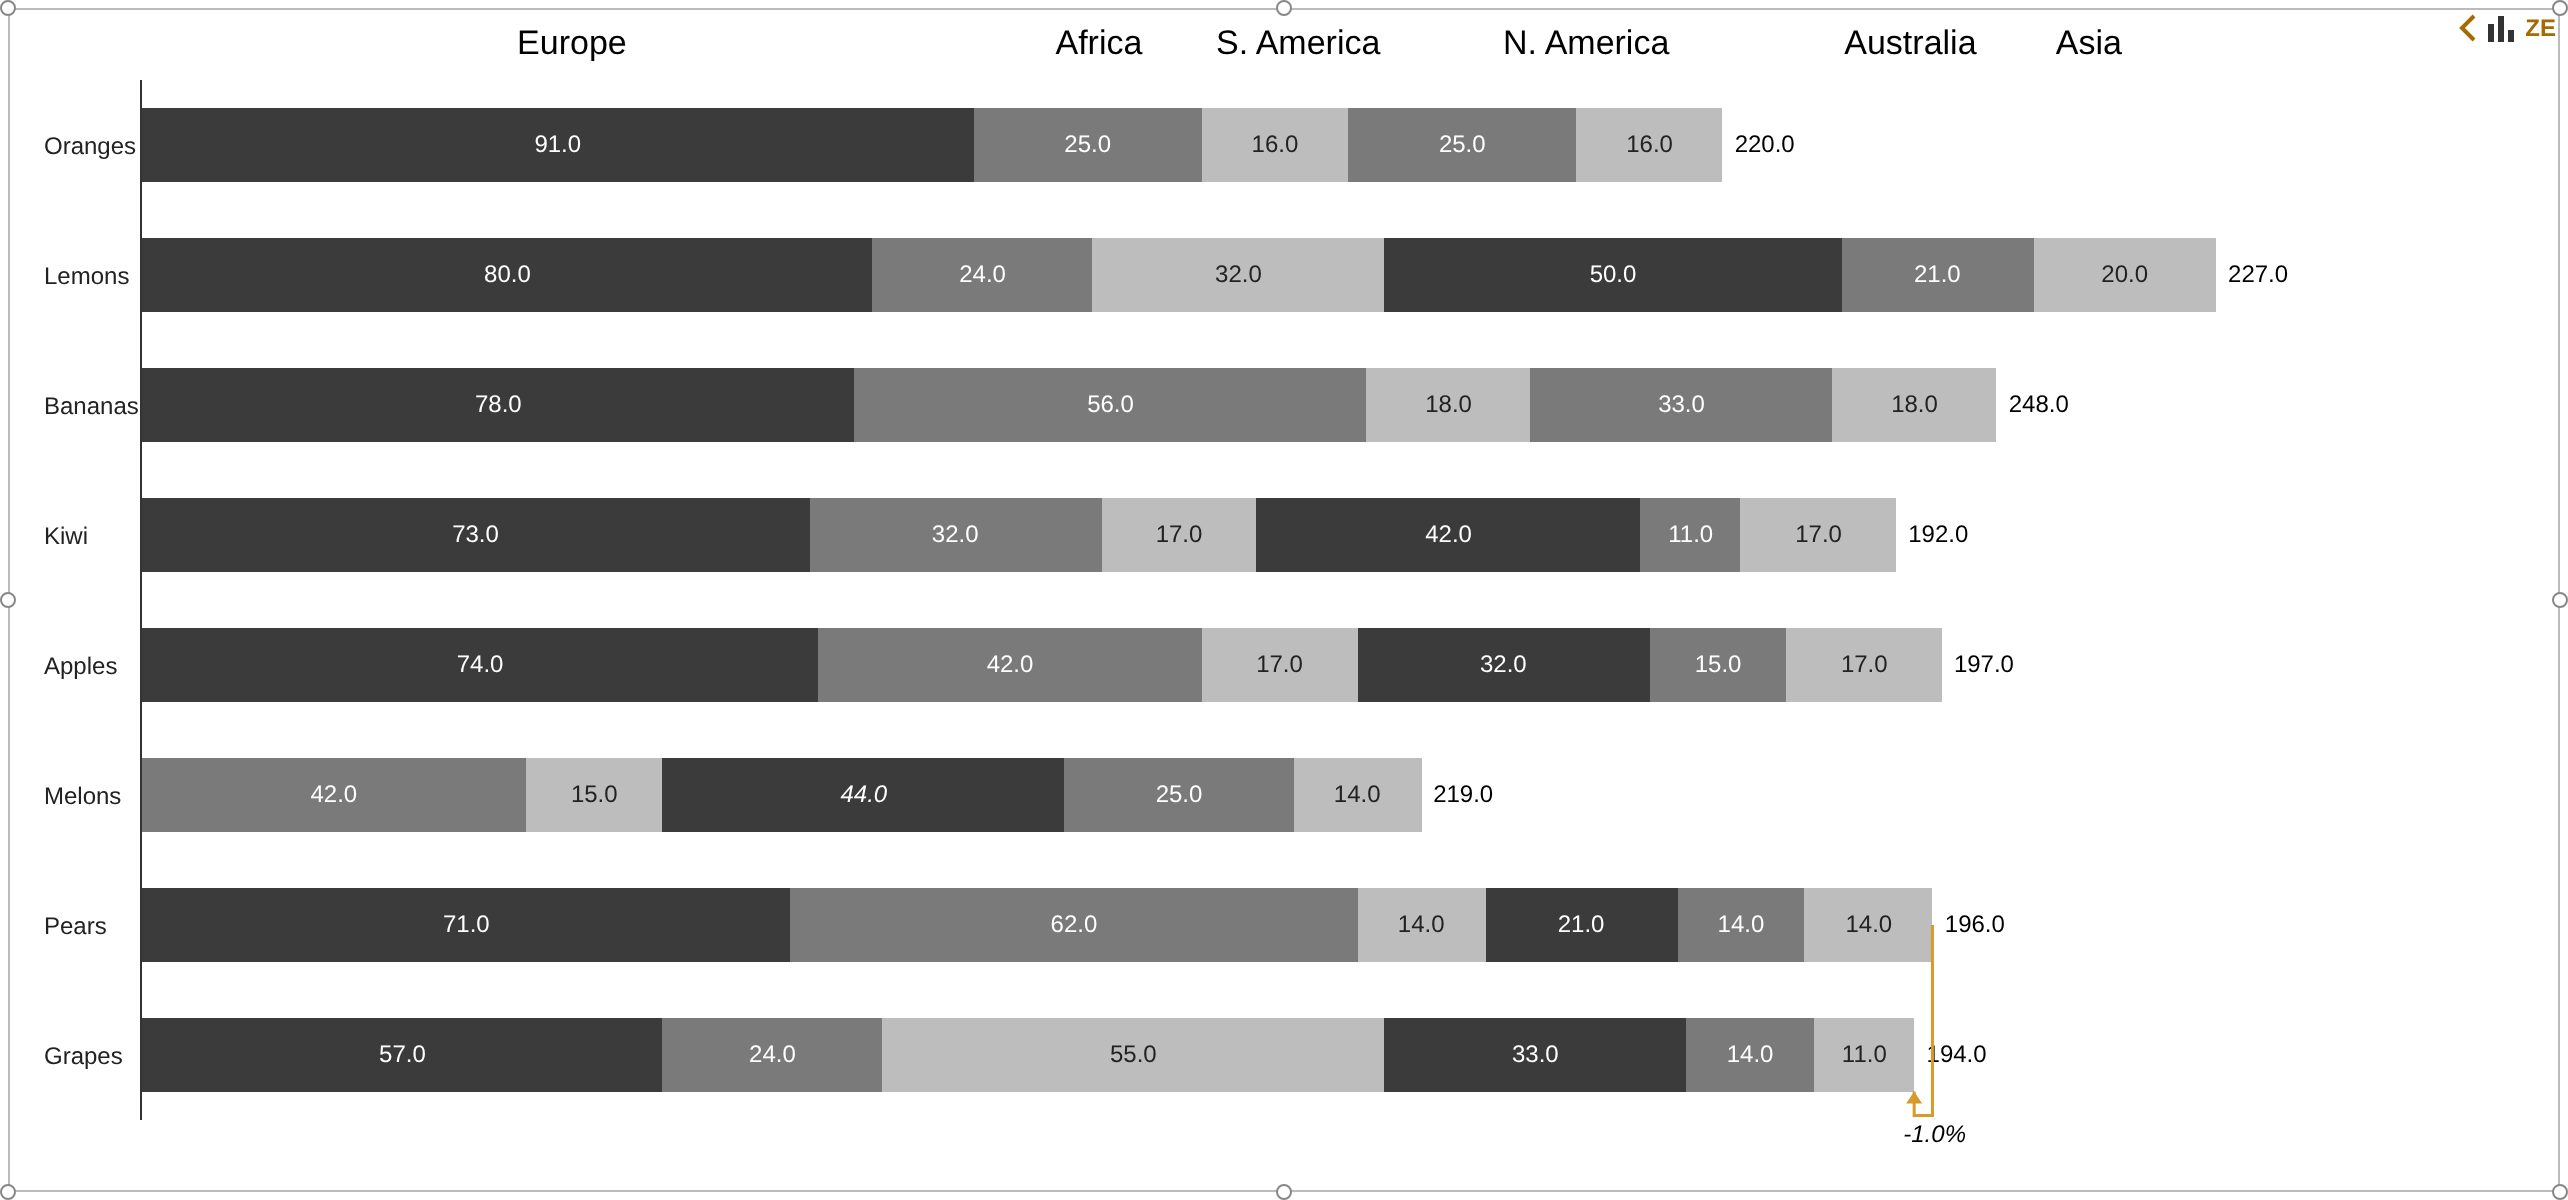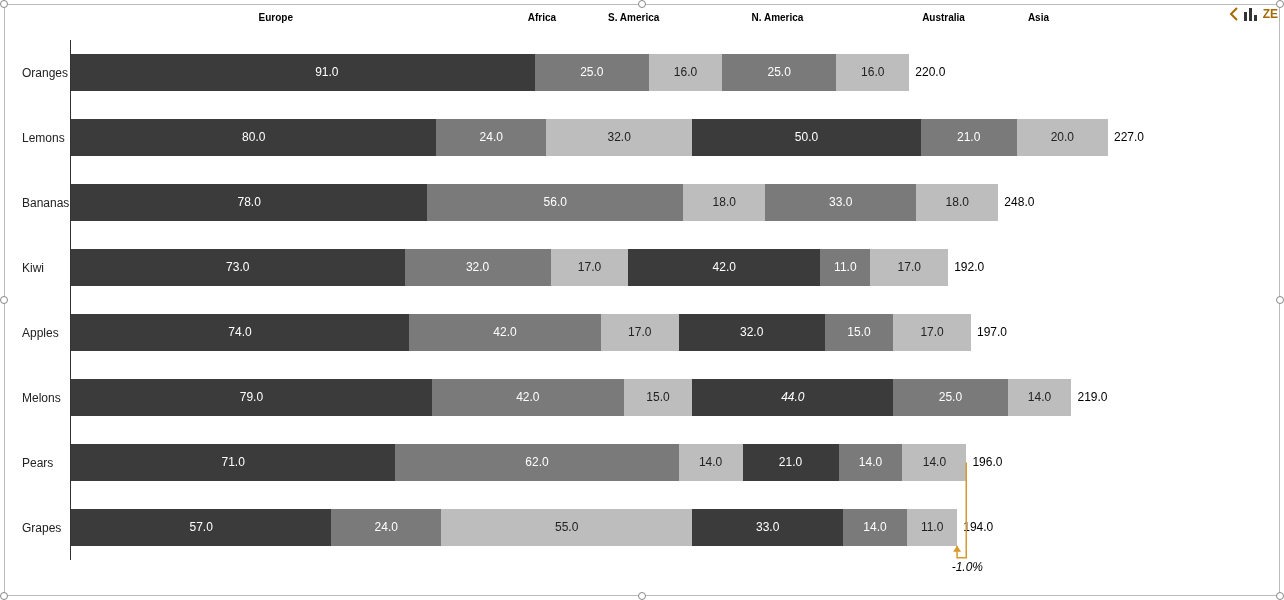--- a/index.html
+++ b/index.html
@@ -7,21 +7,21 @@
   .frame{position:absolute;inset:4px;border:1px solid #bbb;box-sizing:border-box;}
   .handle{position:absolute;width:8px;height:8px;background:#fff;border:1px solid #888;border-radius:50%;box-sizing:border-box;}
   .h-tl{left:0;top:0}.h-tr{right:0;top:0}.h-bl{left:0;bottom:0}.h-br{right:0;bottom:0}
   .h-tm{left:50%;top:0;transform:translateX(-50%)}
   .h-bm{left:50%;bottom:0;transform:translateX(-50%)}
   .h-ml{left:0;top:50%;transform:translateY(-50%)}
   .h-mr{right:0;top:50%;transform:translateY(-50%)}
   .chart{position:absolute;left:10px;right:10px;top:10px;bottom:30px;}
   .axis{position:absolute;left:60px;top:30px;bottom:10px;width:1px;background:#333;}
   .header-row{position:absolute;left:60px;right:70px;top:2px;height:22px;}
-  .header-label{position:absolute;font-size:10px;color:#000;white-space:nowrap;top:0;font-weight:bold;}
+  .header-label{position:absolute;font-size:17px;color:#000;white-space:nowrap;top:0;}
   .rows{position:absolute;left:0;right:0;top:30px;bottom:10px;display:flex;flex-direction:column;}
   .row{flex:1;position:relative;display:flex;align-items:center;}
   .cat-label{position:absolute;left:12px;width:56px;text-align:left;font-size:12px;color:#222;}
   .bar-track{position:absolute;left:61px;right:70px;height:56%;top:22%;display:flex;}
   .seg{height:100%;display:flex;align-items:center;justify-content:center;font-size:12px;color:#fff;white-space:nowrap;}
   .c0{background:#3b3b3b;color:#fff;}
   .c1{background:#7a7a7a;color:#fff;}
   .c2{background:#bdbdbd;color:#222;}
   .c3{background:#3b3b3b;color:#fff;}
   .c4{background:#7a7a7a;color:#fff;}
@@ -66,21 +66,21 @@
         <div class="header-label" style="left: 538px;">S. America</div>
         <div class="header-label" style="left: 681.536px;">N. America</div>
         <div class="header-label" style="left: 852.149px;">Australia</div>
         <div class="header-label" style="left: 957.887px;">Asia</div>
       </div>
     <div class="axis"></div>
     <div class="rows" id="rows">
         <div class="row">
           <div class="cat-label">Oranges</div>
           <div class="bar-track">
-            <div class="seg c0" style="width: 36.6935%; padding-left: 48px;">91.0</div>
+            <div class="seg c0" style="width: 36.6935%;">91.0</div>
             <div class="seg c1" style="width: 10.0806%;">25.0</div>
             <div class="seg c2" style="width: 6.45161%;">16.0</div>
             <div class="seg c4" style="width: 10.0806%;">25.0</div>
             <div class="seg c5" style="width: 6.45161%;">16.0</div>
             <div class="total">220.0</div>
           </div>
         </div>
         <div class="row">
           <div class="cat-label">Lemons</div>
           <div class="bar-track">
@@ -124,21 +124,20 @@
             <div class="seg c2" style="width: 6.85484%;">17.0</div>
             <div class="seg c3" style="width: 12.9032%;">32.0</div>
             <div class="seg c4" style="width: 6.04839%;">15.0</div>
             <div class="seg c5" style="width: 6.85484%;">17.0</div>
             <div class="total">197.0</div>
           </div>
         </div>
         <div class="row">
           <div class="cat-label">Melons</div>
           <div class="bar-track">
-            <div class="seg c0" style="width: 31.8548%;">79.0</div>
             <div class="seg c1" style="width: 16.9355%;">42.0</div>
             <div class="seg c2" style="width: 6.04839%;">15.0</div>
             <div class="seg c3" style="width: 17.7419%; font-style: italic;">44.0</div>
             <div class="seg c4" style="width: 10.0806%;">25.0</div>
             <div class="seg c5" style="width: 5.64516%;">14.0</div>
             <div class="total">219.0</div>
           </div>
         </div>
         <div class="row">
           <div class="cat-label">Pears</div>

